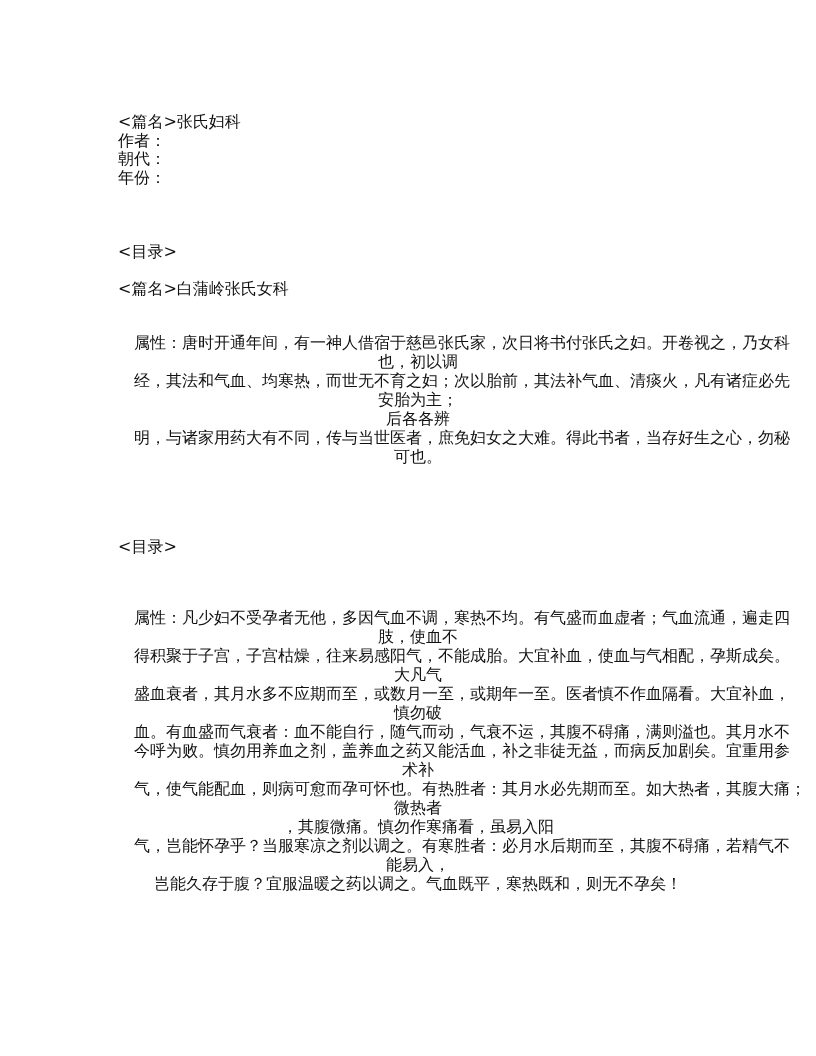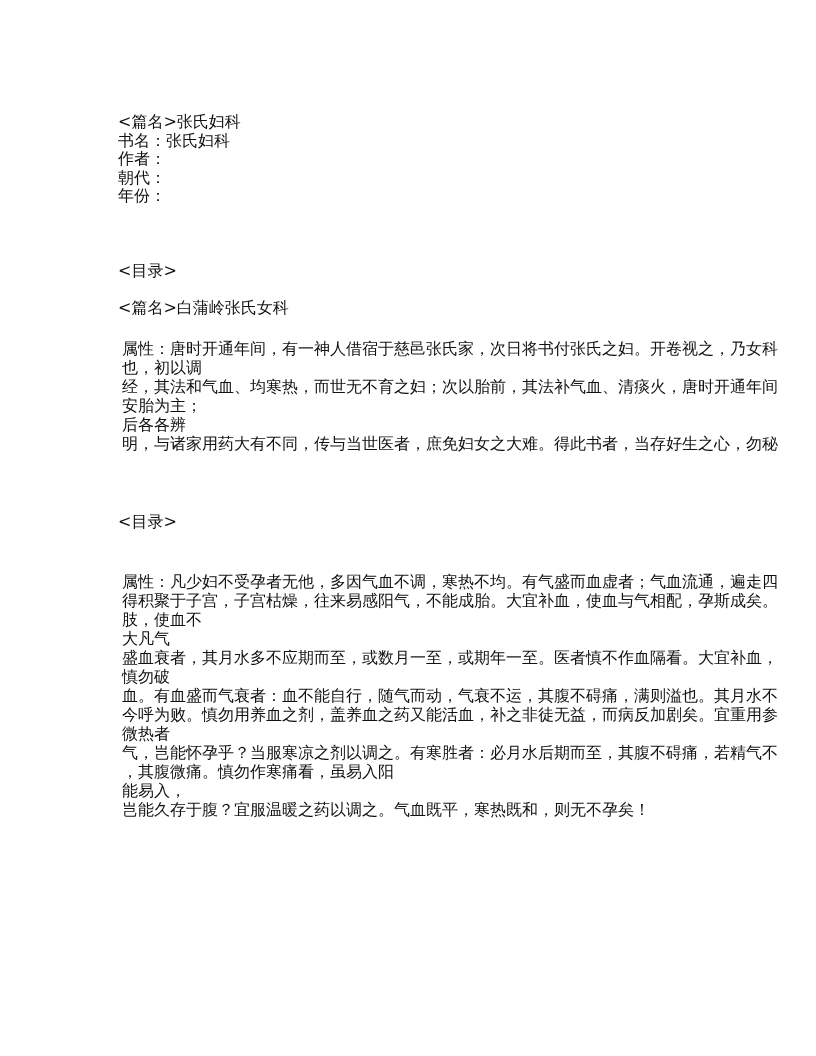--- a/index.html
+++ b/index.html
@@ -24,69 +24,71 @@
       line-height: 18.6px;
     }
     .line {
       display: block;
       white-space: nowrap;
       height: 18.6px;
     }
     .meta-block { margin: 0; }
     .gap-large { height: 56px; }
     .gap-mid { height: 18px; }
-    .para { margin: 4px; }
+    .para { margin: 16px; text-align: center; }
     .para .line { height: 19px; line-height: 19px; }
   </style>
 </head>
 <body>
 
 <div class="page">
 
   <div class="meta-block">
     <span class="line">&lt;篇名&gt;张氏妇科</span>
-    <span class="line">书名：张氏妇科</span>
     <span class="line">作者：</span>
     <span class="line">朝代：</span>
     <span class="line">年份：</span>
   </div>
 
   <div class="gap-large"></div>
 
   <div>
     <span class="line">&lt;目录&gt;</span>
     <div class="gap-mid"></div>
     <span class="line">&lt;篇名&gt;白蒲岭张氏女科</span>
     <div class="gap-mid"></div>
     <div class="para">
       <span class="line">属性：唐时开通年间，有一神人借宿于慈邑张氏家，次日将书付张氏之妇。开卷视之，乃女科</span>
       <span class="line">也，初以调</span>
-      <span class="line">经，其法和气血、均寒热，而世无不育之妇；次以胎前，其法补气血、清痰火，唐时开通年间</span>
+      <span class="line">经，其法和气血、均寒热，而世无不育之妇；次以胎前，其法补气血、清痰火，凡有诸症必先</span>
       <span class="line">安胎为主；</span>
       <span class="line">后各各辨</span>
       <span class="line">明，与诸家用药大有不同，传与当世医者，庶免妇女之大难。得此书者，当存好生之心，勿秘</span>
+      <span class="line">可也。</span>
     </div>
   </div>
 
   <div class="gap-large"></div>
 
   <div>
     <span class="line">&lt;目录&gt;</span>
     <div class="gap-mid"></div>
     <div class="gap-mid"></div>
     <div class="para">
       <span class="line">属性：凡少妇不受孕者无他，多因气血不调，寒热不均。有气盛而血虚者；气血流通，遍走四</span>
+      <span class="line">肢，使血不</span>
       <span class="line">得积聚于子宫，子宫枯燥，往来易感阳气，不能成胎。大宜补血，使血与气相配，孕斯成矣。</span>
-      <span class="line">肢，使血不</span>
       <span class="line">大凡气</span>
       <span class="line">盛血衰者，其月水多不应期而至，或数月一至，或期年一至。医者慎不作血隔看。大宜补血，</span>
       <span class="line">慎勿破</span>
       <span class="line">血。有血盛而气衰者：血不能自行，随气而动，气衰不运，其腹不碍痛，满则溢也。其月水不</span>
       <span class="line">今呼为败。慎勿用养血之剂，盖养血之药又能活血，补之非徒无益，而病反加剧矣。宜重用参</span>
+      <span class="line">术补</span>
+      <span class="line">气，使气能配血，则病可愈而孕可怀也。有热胜者：其月水必先期而至。如大热者，其腹大痛；</span>
       <span class="line">微热者</span>
+      <span class="line">，其腹微痛。慎勿作寒痛看，虽易入阳</span>
       <span class="line">气，岂能怀孕乎？当服寒凉之剂以调之。有寒胜者：必月水后期而至，其腹不碍痛，若精气不</span>
-      <span class="line">，其腹微痛。慎勿作寒痛看，虽易入阳</span>
       <span class="line">能易入，</span>
       <span class="line">岂能久存于腹？宜服温暖之药以调之。气血既平，寒热既和，则无不孕矣！</span>
     </div>
   </div>
 
 </div>
 
 </body></html>

